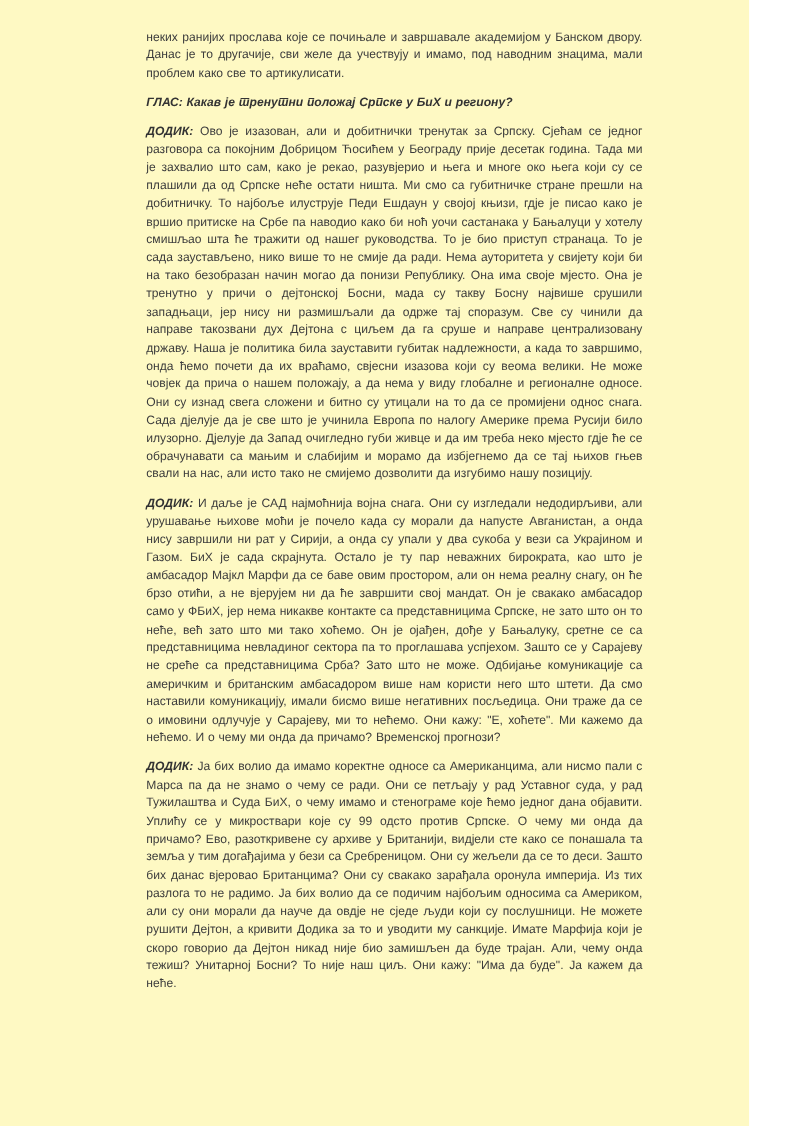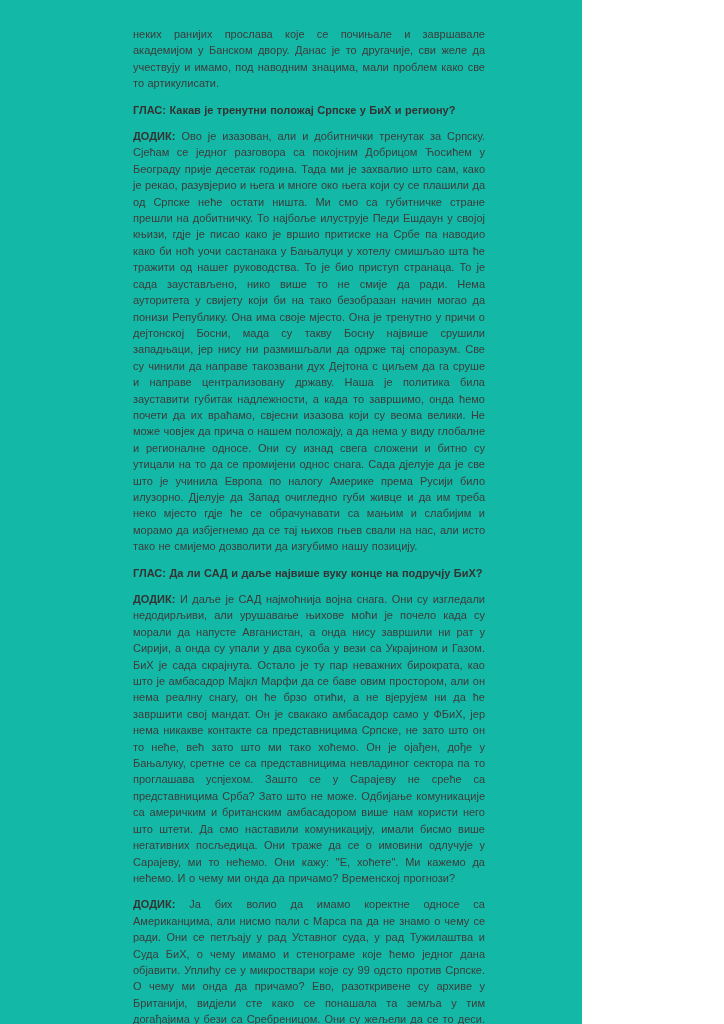--- a/index.html
+++ b/index.html
@@ -8,51 +8,51 @@
     background: #ffffff;
   }
   body {
     width: 724px;
     height: 1024px;
     overflow: hidden;
     font-family: "Liberation Sans", "DejaVu Sans", sans-serif;
   }
   .page {
     box-sizing: border-box;
-    width: 582px;
+    width: 681px;
     height: 1024px;
     padding: 26px 97px 0 133px;
-    background: #14b8a6;
+    background: #fef9c3;
     color: #3c3c3c;
   }
   .page p {
     margin: 0 0 10px 0;
     font-size: 11px;
     line-height: 16.4px;
     text-align: justify;
     color: #3c3c3c;
     word-spacing: 0.4px;
   }
   .page p.question strong,
   .page p.answer strong {
     font-weight: bold;
     color: #333333;
+    font-style: italic;
   }
 </style>
 </head>
 <body>
 
 <div class="page">
 
   <p class="body-text">неких ранијих прослава које се почињале и завршавале академијом у Банском двору. Данас је то другачије, сви желе да учествују и имамо, под наводним знацима, мали проблем како све то артикулисати.</p>
 
   <p class="question"><strong>ГЛАС: Какав је тренутни положај Српске у БиХ и региону?</strong></p>
 
   <p class="answer"><strong>ДОДИК:</strong> <span>Ово је изазован, али и добитнички тренутак за Српску. Сјећам се једног разговора са покојним Добрицом Ћосићем у Београду прије десетак година. Тада ми је захвалио што сам, како је рекао, разувјерио и њега и многе око њега који су се плашили да од Српске неће остати ништа. Ми смо са губитничке стране прешли на добитничку. То најбоље илуструје Педи Ешдаун у својој књизи, гдје је писао како је вршио притиске на Србе па наводио како би ноћ уочи састанака у Бањалуци у хотелу смишљао шта ће тражити од нашег руководства. То је био приступ странаца. То је сада заустављено, нико више то не смије да ради. Нема ауторитета у свијету који би на тако безобразан начин могао да понизи Републику. Она има своје мјесто. Она је тренутно у причи о дејтонској Босни, мада су такву Босну највише срушили западњаци, јер нису ни размишљали да одрже тај споразум. Све су чинили да направе такозвани дух Дејтона с циљем да га сруше и направе централизовану државу. Наша је политика била зауставити губитак надлежности, а када то завршимо, онда ћемо почети да их враћамо, свјесни изазова који су веома велики. Не може човјек да прича о нашем положају, а да нема у виду глобалне и регионалне односе. Они су изнад свега сложени и битно су утицали на то да се промијени однос снага. Сада дјелује да је све што је учинила Европа по налогу Америке према Русији било илузорно. Дјелује да Запад очигледно губи живце и да им треба неко мјесто гдје ће се обрачунавати са мањим и слабијим и морамо да избјегнемо да се тај њихов гњев свали на нас, али исто тако не смијемо дозволити да изгубимо нашу позицију.</span></p>
 
-  <p class="question"><strong>ГЛАС: Да ли САД и даље највише вуку конце на подручју БиХ?</strong></p>
 
   <p class="answer"><strong>ДОДИК:</strong> <span>И даље је САД најмоћнија војна снага. Они су изгледали недодирљиви, али урушавање њихове моћи је почело када су морали да напусте Авганистан, а онда нису завршили ни рат у Сирији, а онда су упали у два сукоба у вези са Украјином и Газом. БиХ је сада скрајнута. Остало је ту пар неважних бирократа, као што је амбасадор Мајкл Марфи да се баве овим простором, али он нема реалну снагу, он ће брзо отићи, а не вјерујем ни да ће завршити свој мандат. Он је свакако амбасадор само у ФБиХ, јер нема никакве контакте са представницима Српске, не зато што он то неће, већ зато што ми тако хоћемо. Он је ојађен, дође у Бањалуку, сретне се са представницима невладиног сектора па то проглашава успјехом. Зашто се у Сарајеву не среће са представницима Срба? Зато што не може. Одбијање комуникације са америчким и британским амбасадором више нам користи него што штети. Да смо наставили комуникацију, имали бисмо више негативних посљедица. Они траже да се о имовини одлучује у Сарајеву, ми то нећемо. Они кажу: "Е, хоћете". Ми кажемо да нећемо. И о чему ми онда да причамо? Временској прогнози?</span></p>
 
 
   <p class="answer"><strong>ДОДИК:</strong> <span>Ја бих волио да имамо коректне односе са Американцима, али нисмо пали с Марса па да не знамо о чему се ради. Они се петљају у рад Уставног суда, у рад Тужилаштва и Суда БиХ, о чему имамо и стенограме које ћемо једног дана објавити. Уплићу се у микроствари које су 99 одсто против Српске. О чему ми онда да причамо? Ево, разоткривене су архиве у Британији, видјели сте како се понашала та земља у тим догађајима у бези са Сребреницом. Они су жељели да се то деси. Зашто бих данас вјеровао Британцима? Они су свакако зарађала оронула империја. Из тих разлога то не радимо. Ја бих волио да се подичим најбољим односима са Америком, али су они морали да науче да овдје не сједе људи који су послушници. Не можете рушити Дејтон, а кривити Додика за то и уводити му санкције. Имате Марфија који је скоро говорио да Дејтон никад није био замишљен да буде трајан. Али, чему онда тежиш? Унитарној Босни? То није наш циљ. Они кажу: "Има да буде". Ја кажем да неће.</span></p>
 
 </div>
 
 </body></html>

